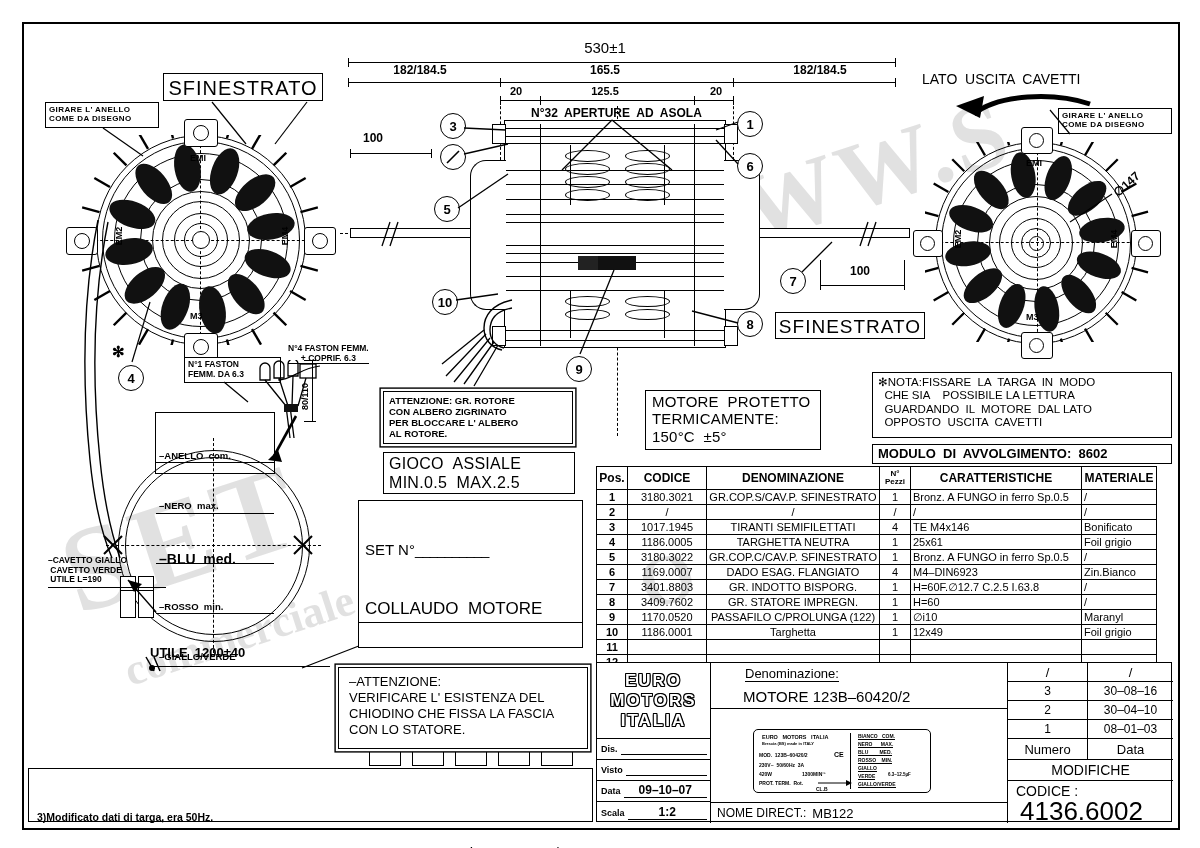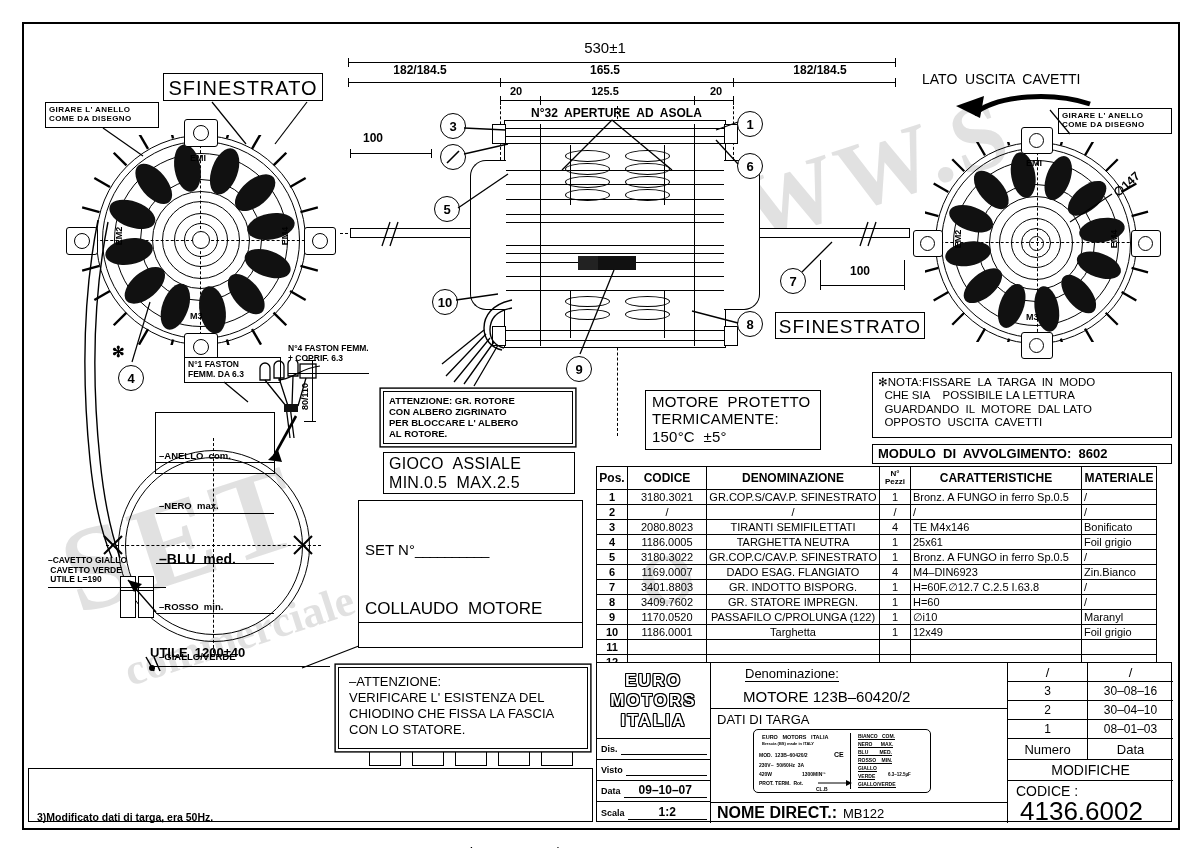--- a/index.html
+++ b/index.html
@@ -462,21 +462,21 @@
   <div class="lbl" style="left:1112px;top:178px;font-size:12px;font-weight:700;transform:rotate(-42deg);">∅147</div>
   <svg style="position:absolute;left:1068px;top:190px;width:56px;height:40px;">
       <path d="M2,32 L44,4" stroke="#000" stroke-width="1.2"></path>
     </svg>
   <svg style="position:absolute;left:1048px;top:108px;width:26px;height:32px;">
       <path d="M22,26 L2,2" stroke="#000" stroke-width="1.2"></path>
     </svg>
 
   <div class="bx" style="left:184px;top:357px;width:97px;height:26px;font-size:8.5px;font-weight:700;padding:2px 3px;">N°1 FASTON
 FEMM. DA 6.3</div>
-  <div class="lbl" style="left:288px;top:344px;font-size:8.5px;font-weight:700;border-bottom:1.2px solid #000;padding-bottom:10px;">N°4 FASTON FEMM.
+  <div class="lbl" style="left:288px;top:344px;font-size:8.5px;font-weight:700;border-bottom:1.2px solid #000;padding-bottom:0;text-align:center;">N°4 FASTON FEMM.
 + COPRIF. 6.3</div>
   <svg style="position:absolute;left:276px;top:362px;width:56px;height:22px;">
       <path d="M2,18 C16,18 24,6 44,4" stroke="#000" stroke-width="1.2" fill="none"></path>
     </svg>
   <svg style="position:absolute;left:222px;top:380px;width:40px;height:26px;">
       <path d="M2,2 L26,22" stroke="#000" stroke-width="1.2"></path>
     </svg>
 
   <div class="bx" style="left:155px;top:412px;width:120px;height:62px;padding:0;">
     <div style="font-size:9.5px;font-weight:700;border-bottom:1.1px solid #000;padding:0 3px;height:12.2px;">–ANELLO  com.</div>
@@ -648,21 +648,21 @@
         <tr>
           <td class="c-pos">2</td>
           <td class="c-cod">/</td>
           <td class="c-den">/</td>
           <td class="c-pz">/</td>
           <td class="c-car">/</td>
           <td class="c-mat">/</td>
         </tr>
         <tr>
           <td class="c-pos">3</td>
-          <td class="c-cod">2080.8023</td>
+          <td class="c-cod">1017.1945</td>
           <td class="c-den">TIRANTI  SEMIFILETTATI</td>
           <td class="c-pz">4</td>
           <td class="c-car">TE  M4x146</td>
           <td class="c-mat">Bonificato</td>
         </tr>
         <tr>
           <td class="c-pos">4</td>
           <td class="c-cod">1186.0005</td>
           <td class="c-den">TARGHETTA  NEUTRA</td>
           <td class="c-pz">1</td>
@@ -761,21 +761,20 @@
       <span style="font-size:9px;font-weight:700;">Scala</span>
       <span style="flex:1;border-bottom:1.1px solid #000;margin:0 3px 1px 3px;font-size:12px;font-weight:700;text-align:center;">1:2</span>
     </div>
 
     <div class="tbcell" style="left:114px;top:0;width:296px;height:22px;padding-left:6px;">
       <span style="font-size:13px;border-bottom:1.3px solid #000;margin-left:28px;">Denominazione:</span>
     </div>
     <div class="tbcell" style="left:114px;top:22px;width:296px;height:24px;border-bottom:1.6px solid #000;padding-left:32px;">
       <span style="font-size:15px;">MOTORE  123B–60420/2</span>
     </div>
-    <div class="tbcell" style="left:114px;top:46px;width:296px;height:20px;padding-left:6px;font-size:13px;">DATI  DI  TARGA</div>
 
     <div class="plate" style="left:156px;top:66px;width:176px;height:62px;">
       <div class="pt" style="left:8px;top:4px;font-size:5.5px;">EURO   MOTORS   ITALIA</div>
       <div class="pt" style="left:8px;top:11px;font-size:4px;">Brescia (BS) made in ITALY</div>
       <div class="pt" style="left:5px;top:22px;font-size:5px;">MOD.  123B–60420/2</div>
       <div class="pt" style="left:80px;top:21px;font-size:7px;">CE</div>
       <div class="pt" style="left:5px;top:32px;font-size:5px;">230V~  50/60Hz  3A</div>
       <div class="pt" style="left:5px;top:41px;font-size:5px;">420W</div>
       <div class="pt" style="left:48px;top:41px;font-size:5px;">1300MIN⁻¹</div>
       <div class="pt" style="left:5px;top:50px;font-size:5px;">PROT. TERM.  Rot.</div>
@@ -788,21 +787,21 @@
       <div class="pt ul" style="left:104px;top:35px;">GIALLO</div>
       <div class="pt ul" style="left:104px;top:43px;">VERDE</div>
       <div class="pt ul" style="left:104px;top:51px;">GIALLO/VERDE</div>
       <div class="pt" style="left:134px;top:42px;font-size:4.5px;">6.3–12.5µF</div>
       <svg style="position:absolute;left:62px;top:48px;width:40px;height:10px;">
           <path d="M2,5 L34,5" stroke="#000" stroke-width="1"></path>
           <path d="M30,2 L36,5 L30,8 Z" fill="#000"></path>
         </svg>
     </div>
     <div class="tbcell" style="left:114px;top:139px;width:296px;height:21px;border-top:1.6px solid #000;padding-left:6px;">
-      <span style="font-size:16px;font-weight:700;">NOME DIRECT.:</span>
+      <span style="font-size:12px;font-weight:400;">NOME DIRECT.:</span>
       <span style="font-size:13px;margin-left:6px;">MB122</span>
     </div>
 
     <div class="tbcell ctr" style="left:410px;top:0;width:80px;height:19px;border-left:1.6px solid #000;border-bottom:1.1px solid #000;justify-content:center;font-size:13px;">/</div>
     <div class="tbcell ctr" style="left:490px;top:0;width:86px;height:19px;border-left:1.1px solid #000;border-bottom:1.1px solid #000;justify-content:center;font-size:13px;">/</div>
     <div class="tbcell ctr" style="left:410px;top:19px;width:80px;height:19px;border-left:1.6px solid #000;border-bottom:1.1px solid #000;justify-content:center;font-size:12px;">3</div>
     <div class="tbcell ctr" style="left:490px;top:19px;width:86px;height:19px;border-left:1.1px solid #000;border-bottom:1.1px solid #000;justify-content:center;font-size:12px;">30–08–16</div>
     <div class="tbcell ctr" style="left:410px;top:38px;width:80px;height:19px;border-left:1.6px solid #000;border-bottom:1.1px solid #000;justify-content:center;font-size:12px;">2</div>
     <div class="tbcell ctr" style="left:490px;top:38px;width:86px;height:19px;border-left:1.1px solid #000;border-bottom:1.1px solid #000;justify-content:center;font-size:12px;">30–04–10</div>
     <div class="tbcell ctr" style="left:410px;top:57px;width:80px;height:19px;border-left:1.6px solid #000;border-bottom:1.1px solid #000;justify-content:center;font-size:12px;">1</div>

